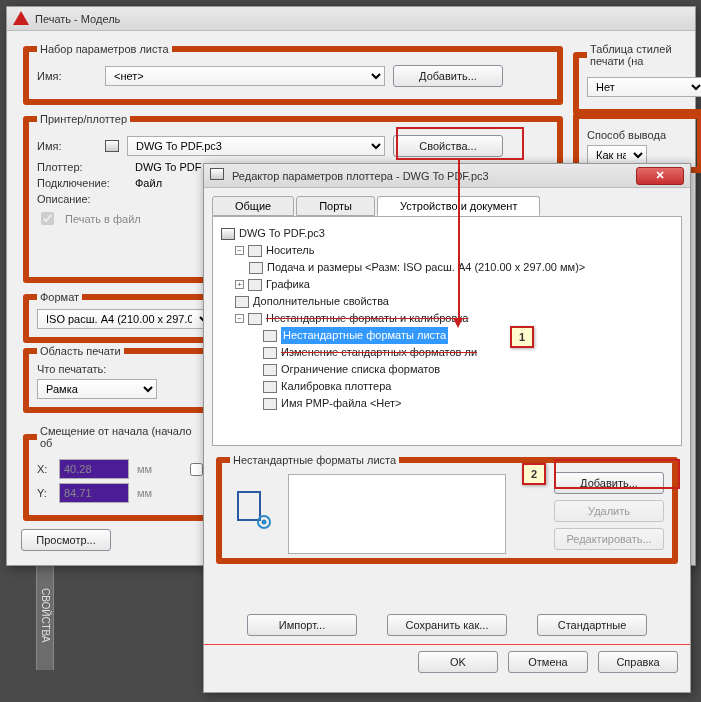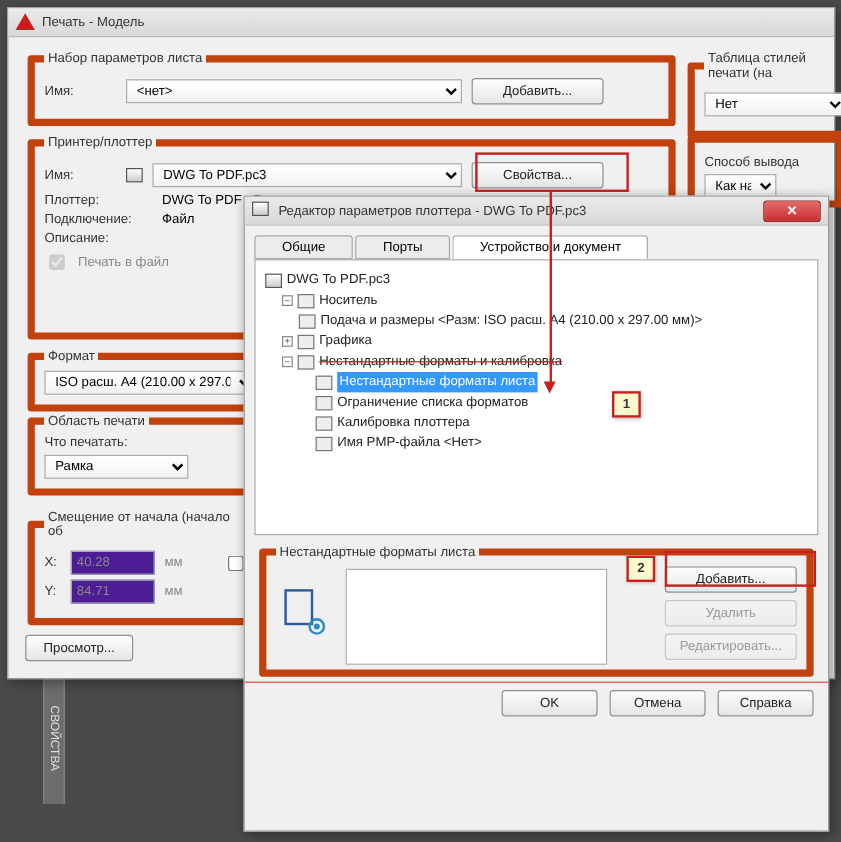--- a/index.html
+++ b/index.html
@@ -169,27 +169,35 @@
       <div class="node indent2">
           <span class="ticon-sm"></span>
           <span>Подача и размеры &lt;Разм: ISO расш. A4 (210.00 x 297.00 мм)&gt;</span>
         </div>
       <div class="node indent1">
           <span class="tog">+</span>
           <span class="ticon-sm"></span>
           <span>Графика</span>
         </div>
       <div class="node indent1">
+          <span class="ticon-sm"></span>
+          <span>Дополнительные свойства</span>
+        </div>
+      <div class="node indent1">
           <span class="tog">−</span>
           <span class="ticon-sm"></span>
           <span class="strike">Нестандартные форматы и калибровка</span>
         </div>
       <div class="node indent3">
           <span class="ticon-sm"></span>
           <span class="sel">Нестандартные форматы листа</span>
+        </div>
+      <div class="node indent3">
+          <span class="ticon-sm"></span>
+          <span class="strike">Изменение стандартных форматов ли</span>
         </div>
       <div class="node indent3">
           <span class="ticon-sm"></span>
           <span>Ограничение списка форматов</span>
         </div>
       <div class="node indent3">
           <span class="ticon-sm"></span>
           <span>Калибровка плоттера</span>
         </div>
       <div class="node indent3">
@@ -209,20 +217,25 @@
       </svg>
     </div>
     <div style="position:absolute; left:66px; top:8px; width:218px; height:80px; border:1px solid #abadb3; background:#fff;"></div>
     <div style="position:absolute; right:8px; top:6px; display:flex; flex-direction:column; gap:6px;">
       <button class="btn" style="width:110px">Добавить...</button>
       <button class="btn dis" style="width:110px">Удалить</button>
       <button class="btn dis" style="width:110px">Редактировать...</button>
     </div>
   </fieldset>
 
+  <div style="display:flex; gap:30px; justify-content:center; margin:50px 12px 8px;">
+    <button class="btn" style="width:110px">Импорт...</button>
+    <button class="btn" style="width:120px">Сохранить как...</button>
+    <button class="btn" style="width:110px">Стандартные</button>
+  </div>
 
   <div style="display:flex; gap:10px; justify-content:flex-end; padding:6px 12px; border-top:1px solid #ef4444;">
     <button class="btn" style="width:80px">OK</button>
     <button class="btn" style="width:80px">Отмена</button>
     <button class="btn" style="width:80px">Справка</button>
   </div>
 </div>
 
 <div class="anno-box" style="left:396px; top:127px; width:128px; height:33px;"></div>
 <div class="arrow-line" style="left:458px; top:160px; height:160px;"></div>

